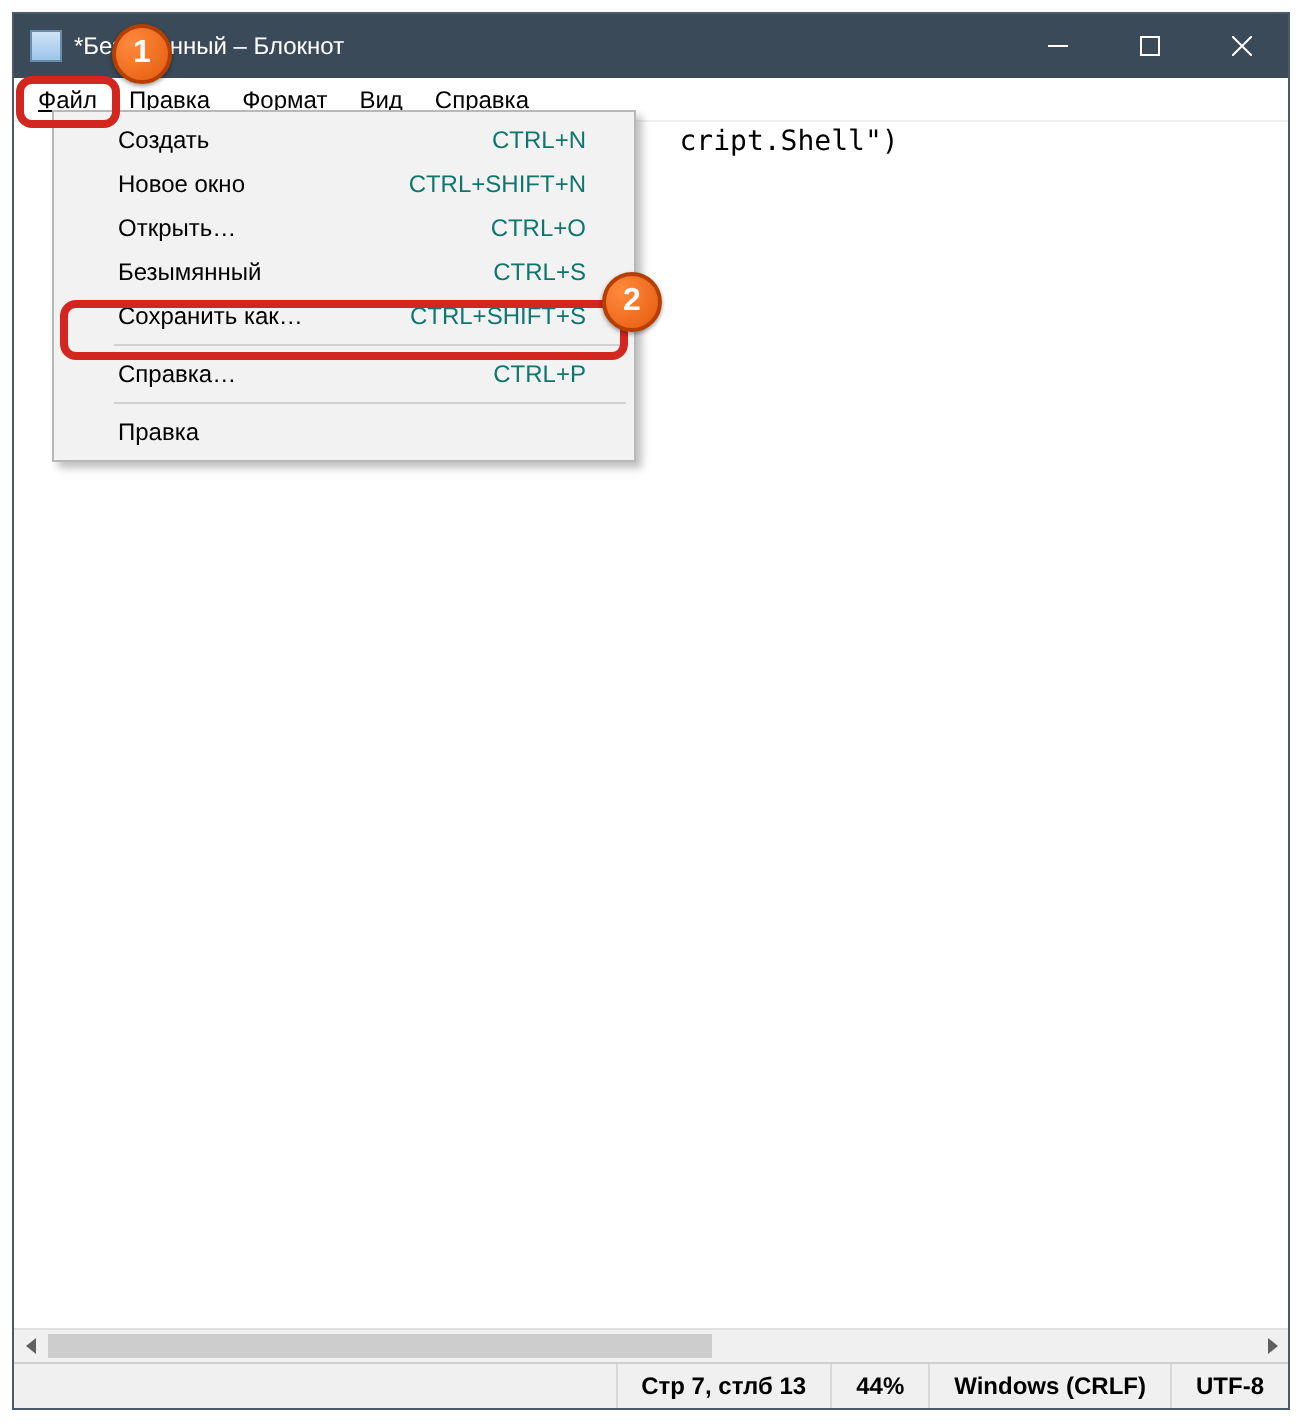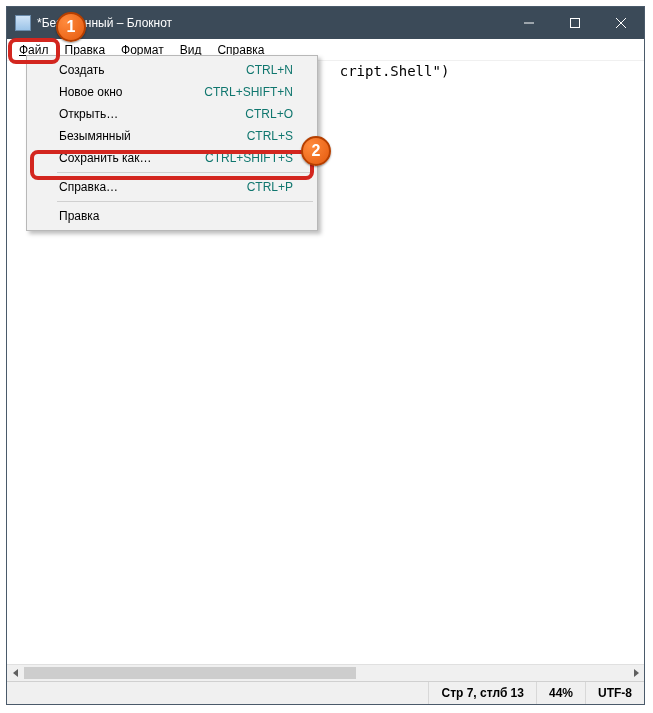--- a/index.html
+++ b/index.html
@@ -228,20 +228,21 @@
       <svg viewBox="0 0 8 8">
           <polygon points="2,0 2,8 7,4"></polygon>
         </svg>
     </div>
   </div>
 
   <div class="statusbar">
     <div class="status-spacer"></div>
     <div class="status-cell">Стр 7, стлб 13</div>
     <div class="status-cell">44%</div>
+    <div class="status-cell">Windows (CRLF)</div>
     <div class="status-cell">UTF-8</div>
   </div>
 
 </div>
 
 <div class="dropdown">
   <div class="dd-item">
     <span class="label">Создать</span>
     <span class="shortcut">CTRL+N</span>
   </div>

